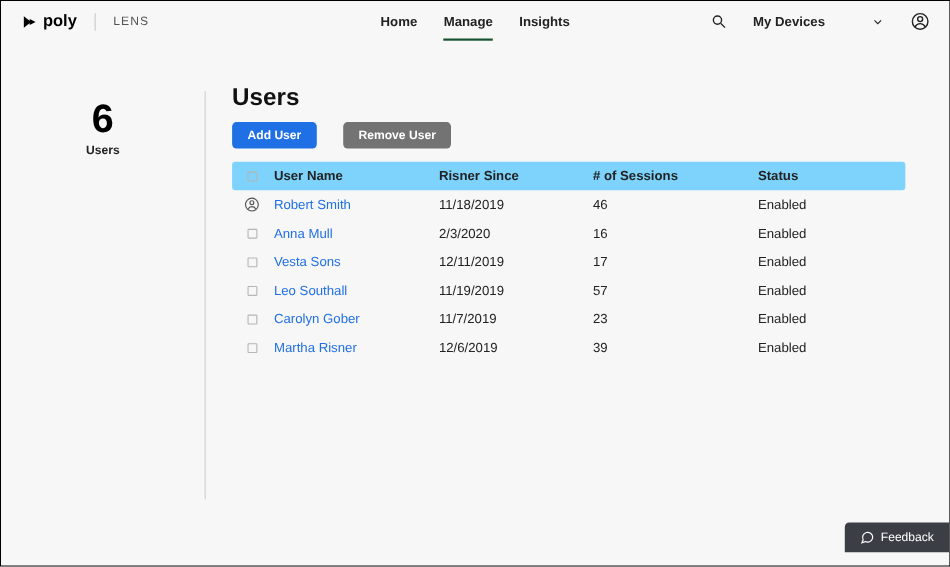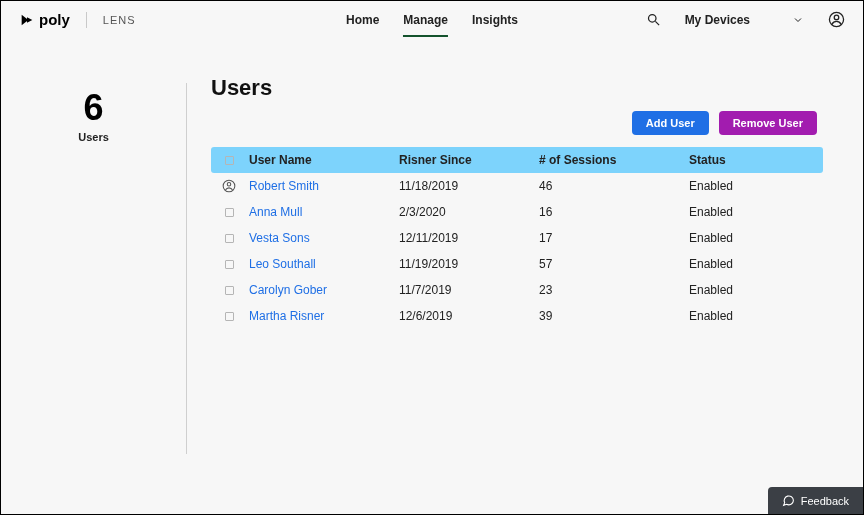--- a/index.html
+++ b/index.html
@@ -81,32 +81,32 @@
   .divider {
     width: 1px;
     background: #cfcfcf;
     margin: 44px 0 60px 0;
   }
   .main {
     flex: 1;
     padding: 36px 30px 20px 24px;
   }
   .page-title { font-size: 22px; font-weight: 800; color: #111; }
-  .actions { display: flex; gap: 10px; margin: 10px 16px 12px; justify-content: flex-end; }
+  .actions { display: flex; gap: 24px; margin: 10px 0 12px; }
   .btn {
     border: none;
     border-radius: 4px;
     font-size: 11px;
     font-weight: 600;
     padding: 6px 14px;
     cursor: pointer;
     color: #fff;
   }
   .btn-primary { background: #1f6fe5; }
-  .btn-secondary { background: #a21caf; }
+  .btn-secondary { background: #737373; }
   .table {
     width: 612px;
     font-size: 12px;
     color: #222;
   }
   .thead {
     display: grid;
     grid-template-columns: 36px 150px 140px 150px 136px;
     background: #7dd3fc;
     border-radius: 3px;
@@ -128,21 +128,21 @@
     display: inline-block;
   }
   .user-link { color: #1f6fe5; cursor: pointer; }
   .user-icon {
     width: 14px; height: 14px;
     display: inline-flex; align-items:center; justify-content:center;
   }
   .feedback {
     position: absolute;
     right: 0;
-    bottom: 0;
+    bottom: 12px;
     background: #3b3f45;
     color: #fff;
     font-size: 11px;
     padding: 7px 14px;
     border-top-left-radius: 4px;
     display: flex;
     align-items: center;
     gap: 6px;
     cursor: pointer;
   }

